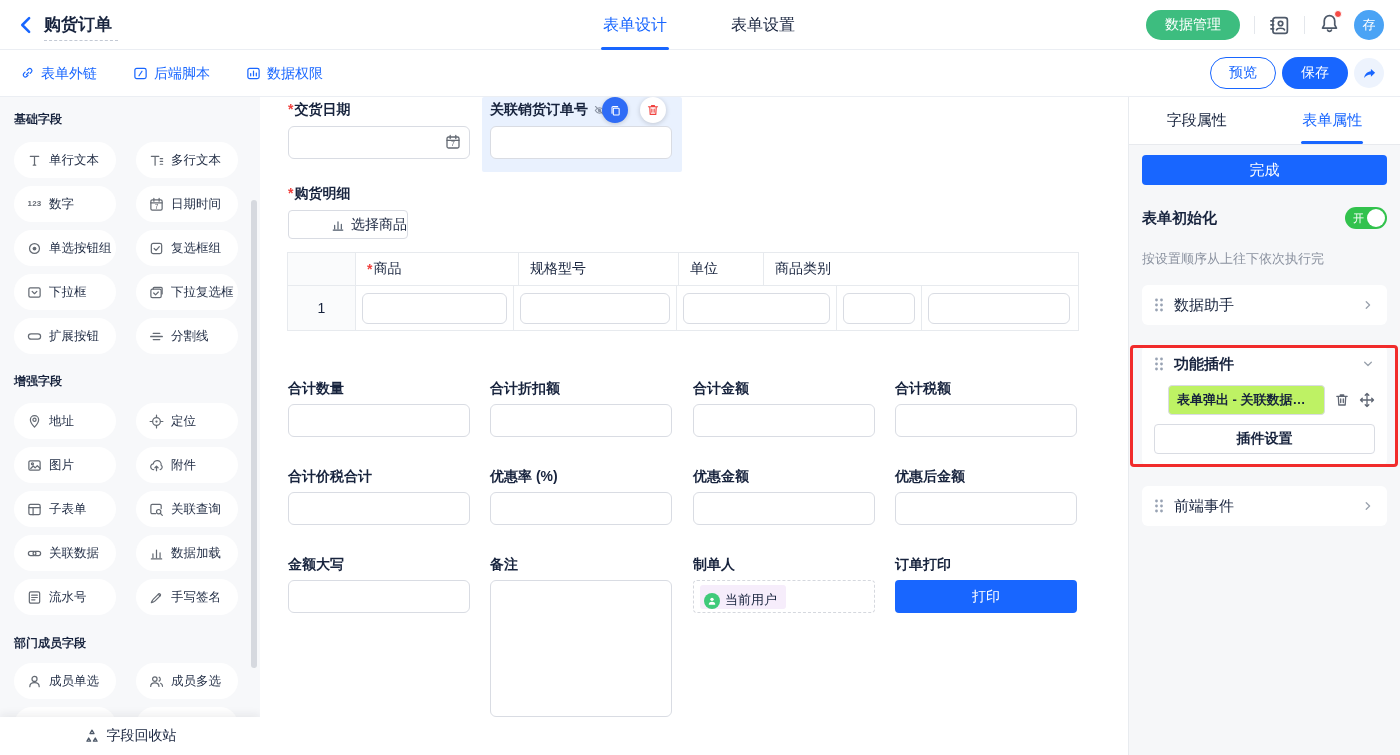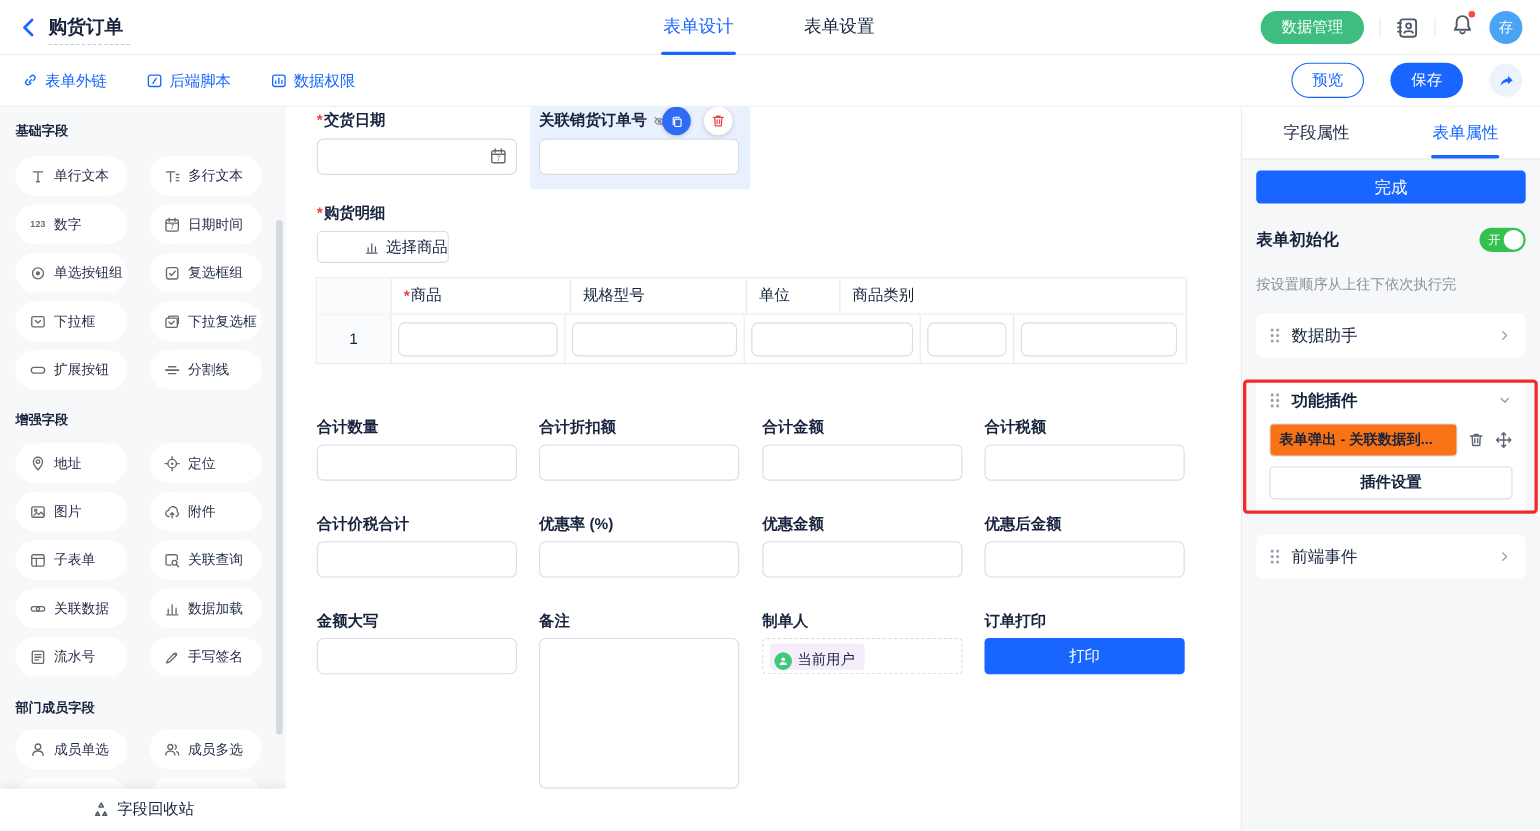--- a/index.html
+++ b/index.html
@@ -29,21 +29,21 @@
     background:#f54a45; border:1px solid #fff; }
   #avatar { width:30px; height:30px; border-radius:50%; background:#4aa3f5; color:#fff; font-size:13px;
     display:flex; align-items:center; justify-content:center; cursor:pointer; }
 
   
   #toolbar { position:absolute; left:0; top:50px; width:1400px; height:47px; background:#fff;
     border-bottom:1px solid #ebeef3; z-index:5; }
   #toolbar-links { position:absolute; left:20px; top:0; height:47px; display:flex; gap:36px; align-items:center; }
   .tlink { display:flex; align-items:center; gap:6px; color:#1866ff; font-size:14px; cursor:pointer; }
   .tlink .ic { width:15px; height:15px; }
-  #toolbar-right { position:absolute; right:16px; top:7px; display:flex; gap:24px; align-items:center; }
+  #toolbar-right { position:absolute; right:16px; top:7px; display:flex; gap:6px; align-items:center; }
   #btn-preview { width:66px; height:32px; border-radius:16px; border:1px solid #1866ff; color:#1866ff;
     background:#fff; font-size:14px; display:flex; align-items:center; justify-content:center; cursor:pointer; }
   #btn-save { width:66px; height:32px; border-radius:16px; background:#1866ff; color:#fff;
     font-size:14px; display:flex; align-items:center; justify-content:center; cursor:pointer; }
   #btn-share { width:30px; height:30px; border-radius:50%; background:#edf3fd; color:#1866ff;
     display:flex; align-items:center; justify-content:center; cursor:pointer; }
 
   
   #sidebar { position:absolute; left:0; top:97px; width:260px; height:658px; background:#f7f8fa; overflow:hidden; }
   .sec-title { position:absolute; left:14px; font-size:12px; font-weight:700; }
@@ -129,23 +129,23 @@
   #hint { margin-top:21px; font-size:13px; color:#8a919f; }
   .pcard { margin-top:17px; background:#fff; border-radius:6px; cursor:pointer; }
   .pcard-head { height:40px; display:flex; align-items:center; padding:0 12px; gap:10px; }
   .pcard-head .label { flex:1; font-size:15px; }
   .drag { width:10px; height:14px; color:#98a2b3; }
   .chev { width:14px; height:14px; color:#9aa2ad; }
   #plugin-wrap { position:relative; margin-top:20px;font-weight:bold; }
   #plugin-card { background:#fff; border-radius:6px; padding:0 12px 12px; }
   #plugin-card .pcard-head { padding:0; height:38px; }
   #plugin-row { display:flex; align-items:center; gap:9px; margin-top:2px; }
-  #plugin-select { width:178px; height:30px; border:1px solid #d9dce3; border-radius:4px; background:#f97316;
+  #plugin-select { width:178px; height:30px; border:1px solid #d9dce3; border-radius:4px; background:#bef264;
     font-size:13px; line-height:28px; padding:0 8px; white-space:nowrap; overflow:hidden;
-    text-overflow:ellipsis; cursor:pointer; }
+    text-overflow:ellipsis; cursor:pointer;margin-left:14px; }
   .gicon { width:16px; height:16px; color:#5f6673; cursor:pointer; }
   #btn-pluginset { margin-top:9px; height:30px; border:1px solid #d9dce3; border-radius:4px; background:#fff;
     font-size:14px; display:flex; align-items:center; justify-content:center; cursor:pointer; }
   #sel-red { position:absolute; left:-12px; right:-11px; top:0; bottom:-1px; border:3px solid #f12b2b;
     border-radius:4px; pointer-events:none; z-index:3; }
   #card-frontend { margin-top:20px; }
 </style>
 </head>
 <body>
 

